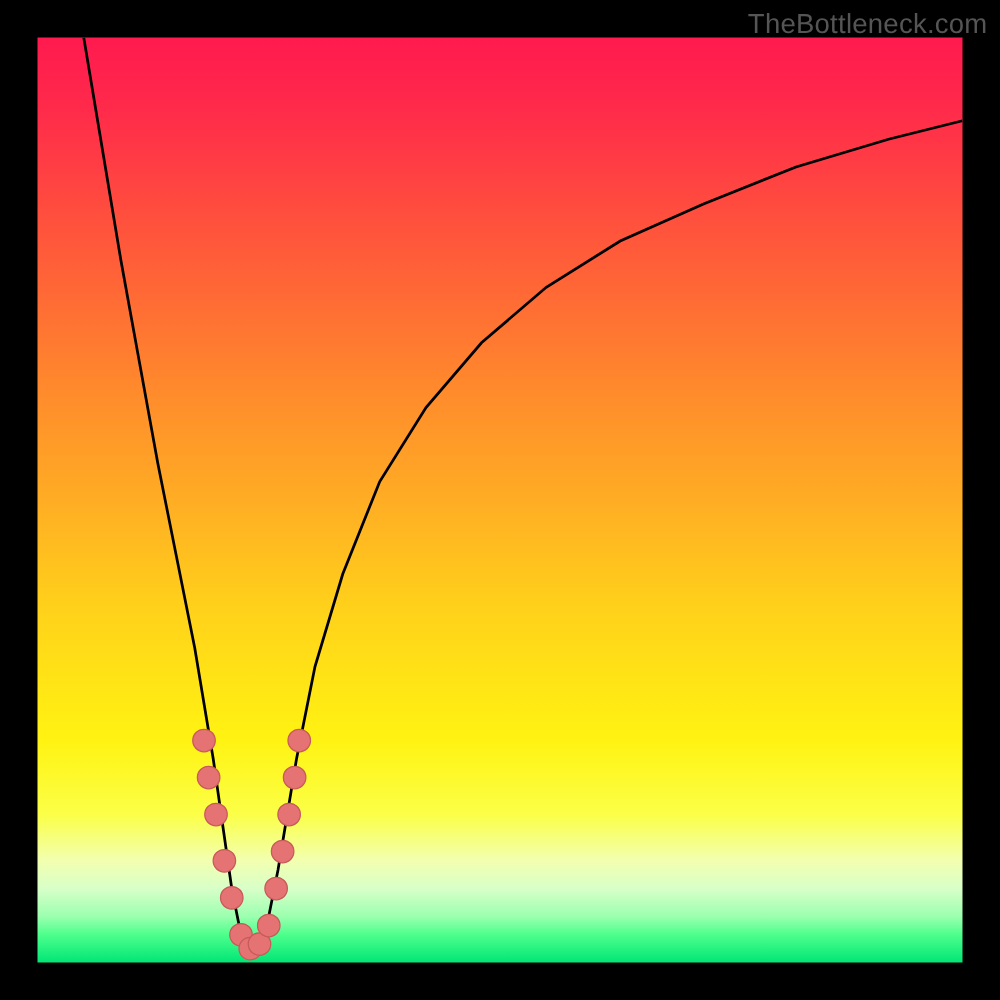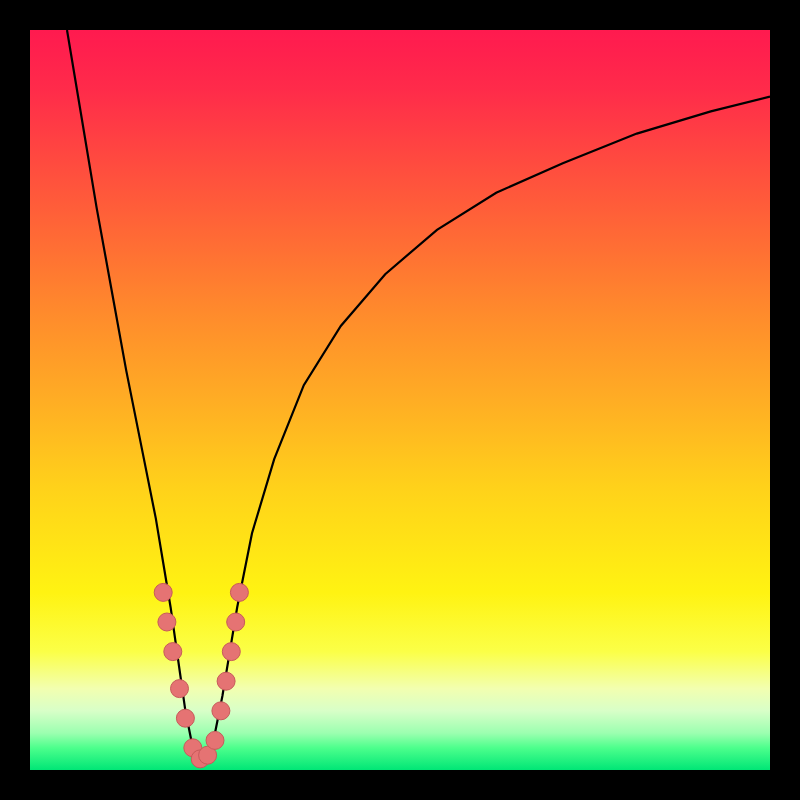--- a/index.html
+++ b/index.html
@@ -73,13 +73,14 @@
           <rect x="168.6" y="716.2" width="18.0" height="18.0" rx="9.0" ry="9.0" fill="#e57373" stroke="#c75a5a" stroke-width="1"></rect>
           <rect x="176.0" y="701.4" width="18.0" height="18.0" rx="9.0" ry="9.0" fill="#e57373" stroke="#c75a5a" stroke-width="1"></rect>
           <rect x="181.9" y="671.8" width="18.0" height="18.0" rx="9.0" ry="9.0" fill="#e57373" stroke="#c75a5a" stroke-width="1"></rect>
           <rect x="187.1" y="642.2" width="18.0" height="18.0" rx="9.0" ry="9.0" fill="#e57373" stroke="#c75a5a" stroke-width="1"></rect>
           <rect x="192.3" y="612.6" width="18.0" height="18.0" rx="9.0" ry="9.0" fill="#e57373" stroke="#c75a5a" stroke-width="1"></rect>
           <rect x="196.7" y="583.0" width="18.0" height="18.0" rx="9.0" ry="9.0" fill="#e57373" stroke="#c75a5a" stroke-width="1"></rect>
           <rect x="200.4" y="553.4" width="18.0" height="18.0" rx="9.0" ry="9.0" fill="#e57373" stroke="#c75a5a" stroke-width="1"></rect>
         </g>
     </svg>
   </div>
+  <div class="watermark">TheBottleneck.com</div>
 </div>
 
 </body></html>

